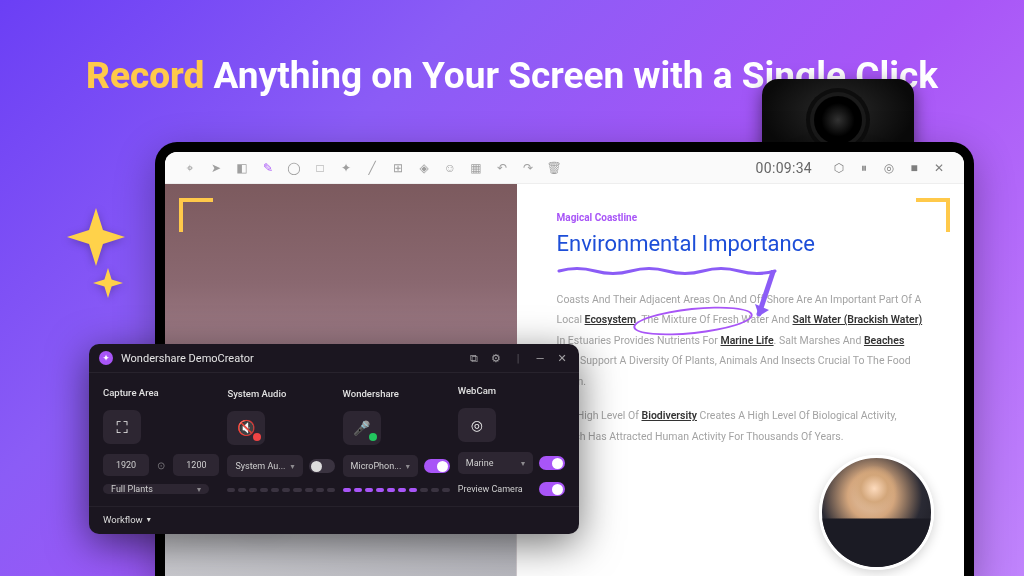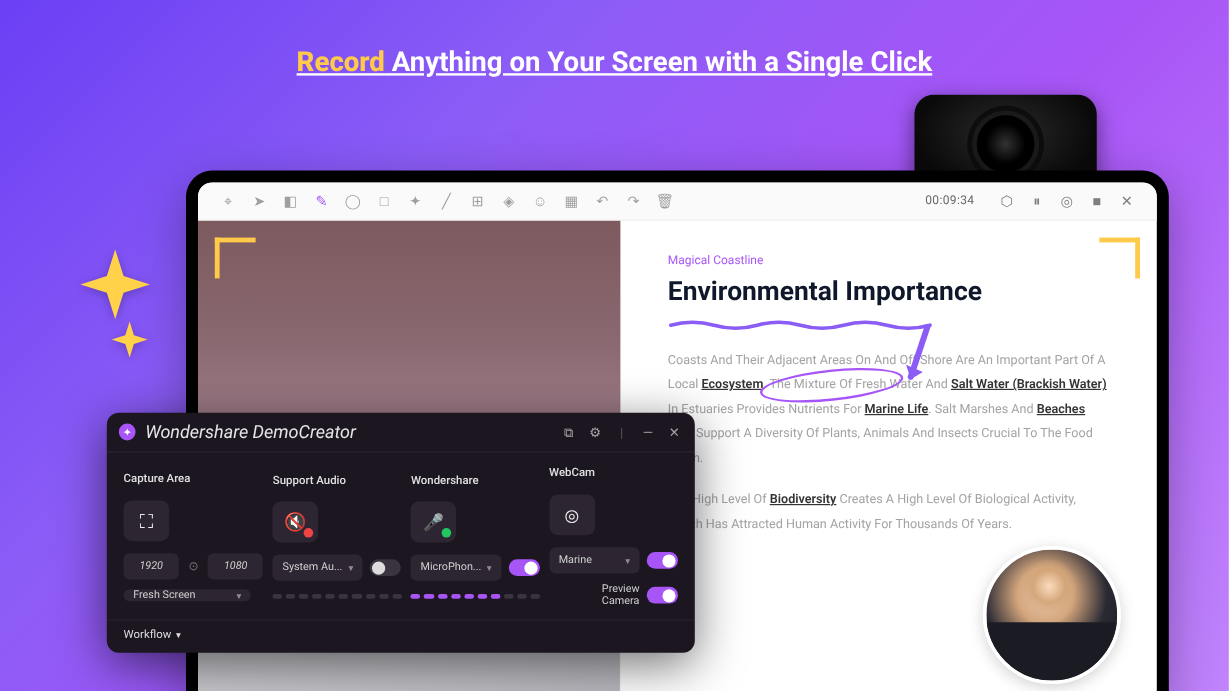--- a/index.html
+++ b/index.html
@@ -1,84 +1,84 @@
 <!DOCTYPE html>
 <html><head>
 <meta charset="utf-8">
 <style>
   *{margin:0;padding:0;box-sizing:border-box;font-family:-apple-system,BlinkMacSystemFont,"Segoe UI",Roboto,sans-serif;}
   body{width:1024px;height:576px;overflow:hidden;background:linear-gradient(135deg,#6b3ff5 0%,#8b5cf6 30%,#a855f7 60%,#c084fc 100%);position:relative;}
-  .hero-title{position:absolute;top:38px;left:50%;transform:translateX(-50%);white-space:nowrap;font-size:23px;font-weight:700;color:#fff;text-decoration:underline;}
+  .hero-title{position:absolute;top:54px;left:50%;transform:translateX(-50%);white-space:nowrap;font-size:37px;font-weight:700;color:#fff;}
   .hero-title .accent{color:#ffc94a;font-weight:800;}
   .sparkle{position:absolute;}
   .sparkle.big{left:67px;top:208px;width:58px;height:58px;}
   .sparkle.small{left:93px;top:268px;width:30px;height:30px;}
   .sparkle svg{width:100%;height:100%;filter:drop-shadow(0 2px 4px rgba(0,0,0,.25));}
   .webcam{position:absolute;right:110px;top:79px;width:152px;height:82px;background:radial-gradient(ellipse at 50% 40%,#2a2a2a 0%,#0a0a0a 70%);border-radius:16px;box-shadow:0 6px 18px rgba(0,0,0,.5);}
   .webcam::after{content:"";position:absolute;left:50%;top:50%;transform:translate(-50%,-50%);width:48px;height:48px;border-radius:50%;background:radial-gradient(circle,#333 0%,#000 50%);box-shadow:0 0 0 4px #1a1a1a,0 0 0 8px #0d0d0d;}
   .scrn{position:absolute;left:155px;top:142px;right:50px;bottom:-6px;background:#000;border-radius:22px 22px 0 0;padding:10px 10px 0 10px;box-shadow:0 12px 40px rgba(0,0,0,.3);}
   .scrn-inner{background:#fff;border-radius:12px 12px 0 0;height:100%;position:relative;overflow:hidden;}
   .tools{height:32px;background:#fafafa;border-bottom:1px solid #eee;display:flex;align-items:center;gap:12px;padding:0 18px;position:relative;}
   .tools .ti{width:14px;height:14px;opacity:.55;display:flex;align-items:center;justify-content:center;font-size:12px;color:#555;}
-  .tools .timer{margin-left:auto;font-size:10px;color:#666;letter-spacing:.3px;}
+  .tools .timer{margin-left:auto;font-size:14px;color:#666;letter-spacing:.3px;}
   .tools .right{display:flex;align-items:center;gap:11px;margin-left:8px;}
   .tools .right .ti{opacity:.75;}
   .tools .rec{color:#e11d48;}
   .canvas{position:absolute;top:32px;left:0;right:0;bottom:0;display:flex;}
   .left-pic{width:44%;background:linear-gradient(180deg,#7c5a5e 0%,#8a6870 25%,#9c7a85 40%,#e8d5d8 55%,#f0e3e5 60%);position:relative;}
   .left-pic::after{content:"";position:absolute;left:0;right:0;bottom:0;height:55%;background:linear-gradient(165deg,transparent 35%,#d8d8dc 36%,#e8e8ec 45%,#cfcfd4 60%,#b8b8bf 100%);clip-path:polygon(0 100%,0 45%,25% 25%,42% 8%,58% 22%,78% 5%,100% 30%,100% 100%);}
   .crop-tl{position:absolute;top:14px;left:14px;width:34px;height:34px;border-top:4px solid #ffc94a;border-left:4px solid #ffc94a;}
   .crop-tr{position:absolute;top:14px;right:14px;width:34px;height:34px;border-top:4px solid #ffc94a;border-right:4px solid #ffc94a;}
   .article{flex:1;padding:28px 40px 20px 40px;position:relative;color:#888;}
-  .kicker{color:#a855f7;font-size:10px;font-weight:400;margin-bottom:8px;}
-  .atitle{color:#0f172a;font-size:22px;font-weight:700;margin-bottom:6px;}
+  .kicker{color:#a855f7;font-size:10px;font-weight:700;margin-bottom:8px;}
+  .atitle{color:#1d4ed8;font-size:22px;font-weight:400;margin-bottom:6px;}
   .underline{height:10px;margin-bottom:18px;}
   .underline svg{width:220px;height:12px;}
   .para{font-size:10.5px;line-height:1.95;color:#a3a3a3;}
   .para b,.para u{color:#333;font-weight:600;text-decoration:underline;}
   .anno{position:absolute;}
   .anno.circle{left:116px;top:124px;width:120px;height:26px;border:2.4px solid #a855f7;border-radius:50%;transform:rotate(-6deg);}
   .anno.arrow{left:236px;top:86px;width:24px;height:52px;}
   .anno.arrow svg{width:100%;height:100%;}
   .avatar{position:absolute;right:30px;bottom:12px;width:115px;height:115px;border-radius:50%;background:radial-gradient(circle at 45% 35%,#e8c9ae 0%,#d4a67d 25%,#2a2a34 55%,#14141a 100%);box-shadow:0 3px 12px rgba(0,0,0,.18);overflow:hidden;border:3px solid #fff;}
   .avatar::before{content:"";position:absolute;inset:0;background:radial-gradient(circle at 48% 28%,rgba(255,220,190,.95) 0%,rgba(210,165,120,.9) 14%,transparent 24%),linear-gradient(180deg,transparent 55%,#1b1b24 56%);}
   
   .rec{position:absolute;left:89px;top:344px;width:490px;background:#1b1620;border-radius:10px;box-shadow:0 10px 40px rgba(0,0,0,.55);color:#ddd;font-size:10px;z-index:20;}
   .rec-ttl{display:flex;align-items:center;gap:8px;padding:7px 10px;border-bottom:1px solid rgba(255,255,255,.06);}
   .rec-ttl .logo{width:14px;height:14px;border-radius:50%;background:#a855f7;display:flex;align-items:center;justify-content:center;font-size:9px;color:#fff;}
-  .rec-ttl .name{font-size:15px;color:#e5e5e5;font-style:italic;}
+  .rec-ttl .name{font-size:11px;color:#e5e5e5;}
   .rec-ttl .spacer{flex:1;}
   .rec-ttl .wbtn{width:14px;height:14px;opacity:.7;display:flex;align-items:center;justify-content:center;font-size:11px;}
   .rec-body{padding:12px 14px 10px 14px;}
   .cols{display:flex;gap:8px;align-items:center;}
   .col{flex:1;display:flex;flex-direction:column;gap:8px;}
   .col.narrow{flex:0 0 auto;}
   .col-lbl{font-size:9.5px;color:#e0e0e0;font-weight:500;margin-bottom:2px;}
   .ic-btn{width:38px;height:34px;background:#2d2632;border-radius:7px;display:flex;align-items:center;justify-content:center;position:relative;align-self:flex-start;margin:2px 0;}
   .ic-btn svg,.ic-btn span{color:#eee;}
   .dot{position:absolute;right:4px;bottom:4px;width:8px;height:8px;border-radius:50%;}
   .dot.red{background:#ef4444;}
   .dot.green{background:#22c55e;}
   .row{display:flex;gap:6px;align-items:center;}
   .mini{background:#2d2632;border-radius:5px;height:22px;display:flex;align-items:center;padding:0 8px;font-size:9px;color:#cfcfcf;gap:4px;}
   .mini .caret{font-size:8px;opacity:.6;}
-  .mini.w1{width:46px;justify-content:center;font-style:italic;}
+  .mini.w1{width:46px;justify-content:center;}
   .mini.w2{flex:1;justify-content:space-between;}
   .by{opacity:.45;padding:0 2px;}
   .tgl{width:26px;height:14px;border-radius:8px;background:#3a3340;position:relative;flex-shrink:0;}
   .tgl::after{content:"";position:absolute;top:1.5px;width:11px;height:11px;border-radius:50%;background:#ddd;}
   .tgl.off::after{left:2px;}
   .tgl.on{background:#a855f7;}
   .tgl.on::after{right:2px;background:#fff;}
   .lvl{height:6px;display:flex;gap:3px;align-items:center;margin-top:2px;}
   .lvl i{flex:1;height:4px;border-radius:2px;background:#3a3340;}
   .lvl.active i:nth-child(-n+7){background:#a855f7;}
   .rec-btn{width:46px;height:46px;border-radius:50%;background:radial-gradient(circle,#f43f5e 0%,#e11d48 70%);display:flex;align-items:center;justify-content:center;color:#fff;font-size:9px;font-weight:800;box-shadow:0 0 0 3px rgba(244,63,94,.25),0 4px 10px rgba(0,0,0,.4);align-self:center;margin-top:14px;margin-left:4px;}
   .wf{padding:7px 14px 9px 14px;border-top:1px solid rgba(255,255,255,.05);font-size:9.5px;color:#ddd;display:flex;align-items:center;gap:4px;}
-  .pc-lbl{font-size:9px;color:#cfcfcf;margin-left:44px;}
+  .pc-lbl{font-size:9px;color:#cfcfcf;}
 </style>
 </head>
 <body>
 
 <div class="hero-title">
   <span class="accent">Record</span><span> Anything on Your Screen with a Single Click</span>
 </div>
 
 <div class="sparkle big">
   <svg viewBox="0 0 100 100">
@@ -168,30 +168,30 @@
     <div class="cols">
 
       <div class="col">
         <div class="col-lbl">Capture Area</div>
         <div class="ic-btn">
             <span style="font-size:16px;">⛶</span>
           </div>
         <div class="row">
           <div class="mini w1">1920</div>
           <span class="by">⊙</span>
-          <div class="mini w1">1080</div>
+          <div class="mini w1">1200</div>
         </div>
         <div class="mini w2" style="width:106px;">
-            <span>Fresh Screen</span>
+            <span>Full Plants</span>
             <span class="caret">▾</span>
           </div>
       </div>
 
       <div class="col">
-        <div class="col-lbl">Support Audio</div>
+        <div class="col-lbl">System Audio</div>
         <div class="ic-btn">
             <span style="font-size:15px;">🔇</span>
             <span class="dot red"></span>
           </div>
         <div class="row">
           <div class="mini w2">
               <span>System Au...</span>
               <span class="caret">▾</span>
             </div>
           <div class="tgl off"></div>

